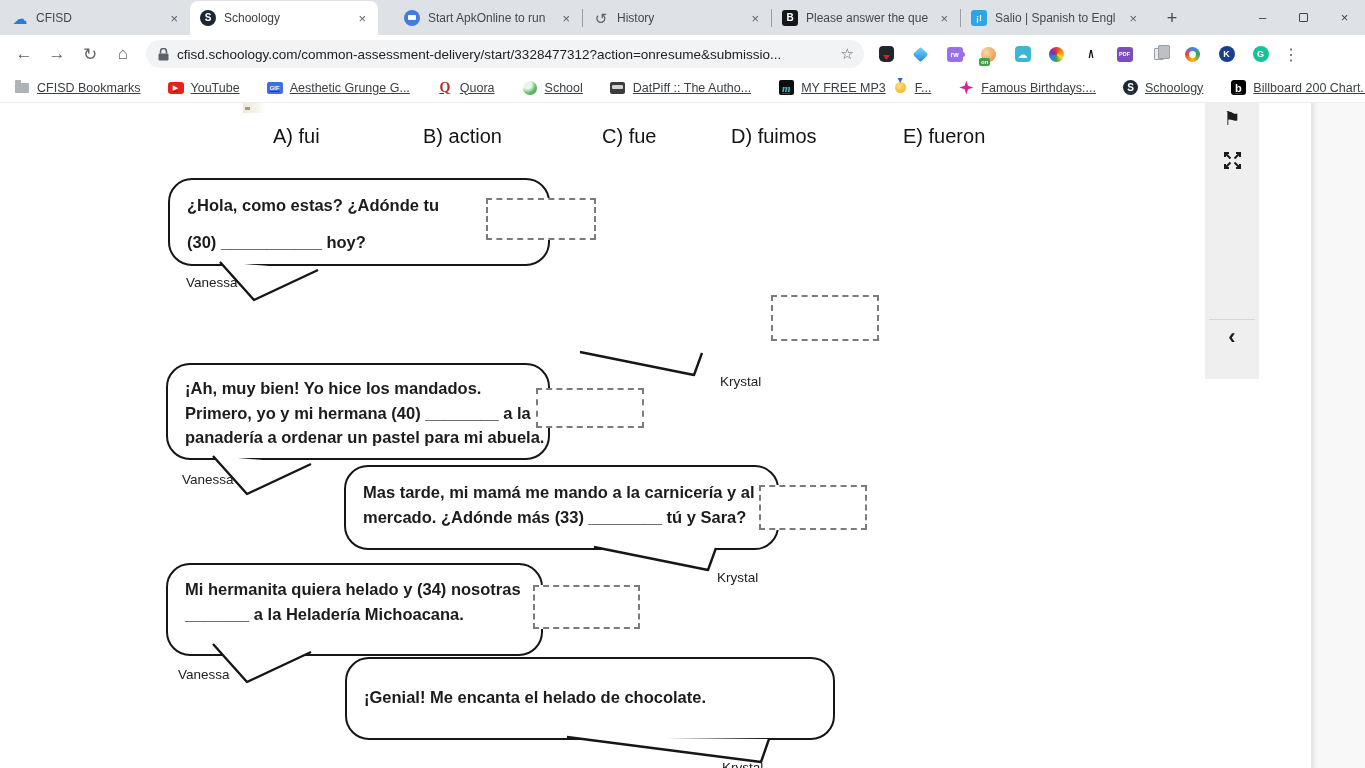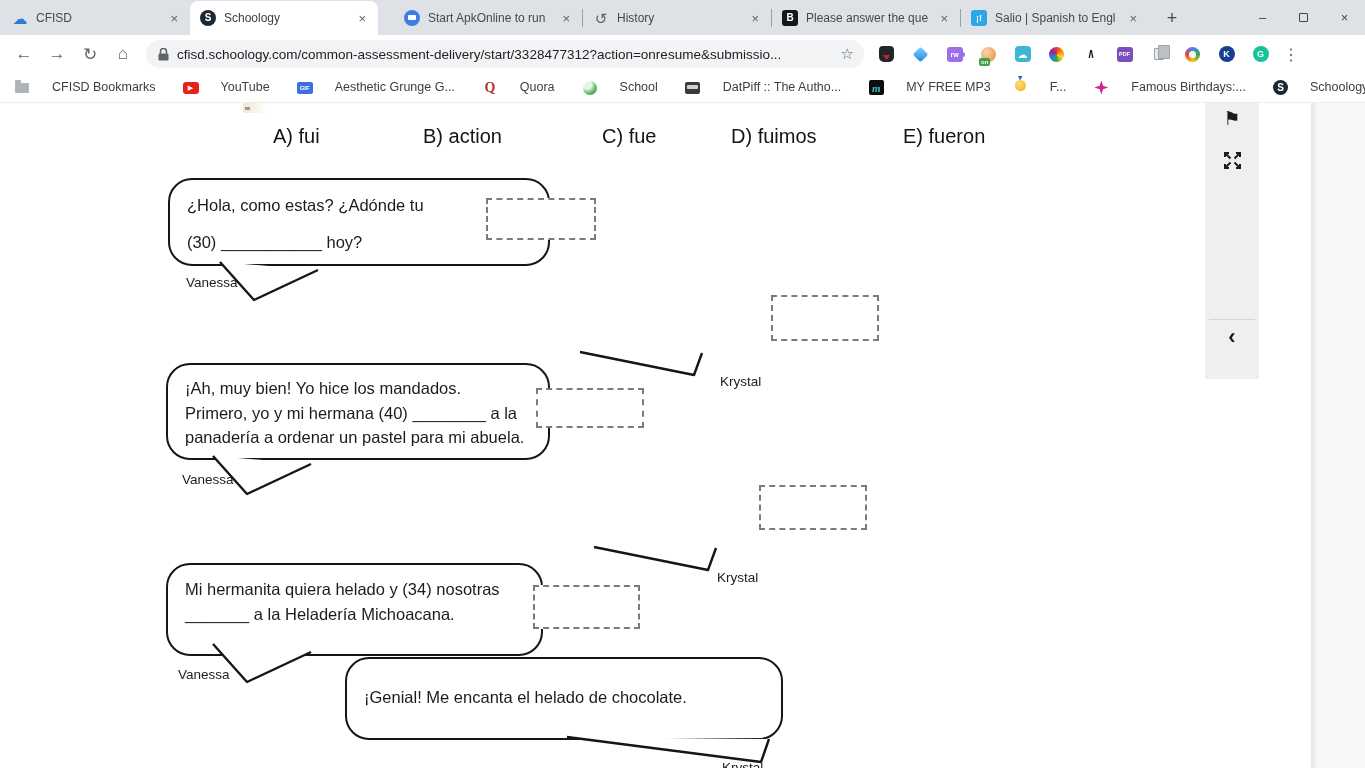--- a/index.html
+++ b/index.html
@@ -51,41 +51,41 @@
   .ext-copy::after { content:""; position:absolute; left:3px; top:-4px; width:10px; height:12px; background:#bdc1c6; border:1px solid #9aa0a6; border-radius:1px; }
   .ext-pencil { width:15px; height:15px; border-radius:50%; background:conic-gradient(#4285f4,#34a853,#fbbc05,#ea4335,#4285f4); position:relative; }
   .ext-pencil::after { content:""; position:absolute; left:4px; top:4px; width:7px; height:7px; border-radius:50%; background:#fff; }
   .kami-bg { background:#1a3f8f; }
   .gram-bg { background:#15c39a; }
   .ext-c { width:16px; height:16px; border-radius:50%; color:#fff; font-weight:bold; font-size:9px; display:flex; align-items:center; justify-content:center; }
   .kebab { font-size:16px; color:#5f6368; margin-left:14px; cursor:pointer; }
 
   
   .bookmarks { height:30px; background:#fff; display:flex; align-items:center; padding:0 14px; gap:27px; border-bottom:1px solid #ededed; }
-  .bm { display:flex; gap:22px; font-size:12.5px; color:#3c4043; white-space:nowrap; cursor:pointer; }
+  .bm { display:flex; align-items:center; gap:7px; font-size:12.5px; color:#3c4043; white-space:nowrap; cursor:pointer;text-decoration:underline; }
   .bm-icon { width:16px; height:16px; display:inline-flex; align-items:center; justify-content:center; }
   .folder { width:14px; height:10px; background:#aeb3b9; border-radius:1px; position:relative; }
   .folder::before { content:""; position:absolute; top:-3px; left:0; width:6px; height:3px; background:#aeb3b9; border-radius:1px 1px 0 0; }
   .yt { width:16px; height:12px; background:#e62117; border-radius:3px; color:#fff; font-size:7px; display:flex; align-items:center; justify-content:center; }
   .gifsq { width:16px; height:12px; background:#3c6fe0; border-radius:2px; color:#fff; font-size:6px; font-weight:bold; display:flex; align-items:center; justify-content:center; }
   .quora { color:#b92b27; font-weight:bold; font-size:14px; font-family:"Liberation Serif", serif; }
   .schoolball { width:14px; height:14px; border-radius:50%; background:radial-gradient(circle at 30% 25%, #e8f5e9 30%, #66bb6a 60%, #388e3c); }
   .datpiff { width:15px; height:12px; background:#3b3b3b; border-radius:2px; position:relative; }
   .datpiff::after { content:""; position:absolute; left:2px; top:3px; width:11px; height:4px; background:#cfd2d6; border-radius:1px; }
   .mp3 { width:15px; height:15px; background:#0d0d0d; border-radius:2px; color:#35c3c9; font-style:italic; font-size:11px; font-weight:bold; display:flex; align-items:center; justify-content:center; font-family:"Liberation Serif", serif; }
   .medal { width:11px; height:11px; border-radius:50%; background:radial-gradient(circle at 40% 35%, #ffe082, #f5a80a); position:relative; margin:0 2px; }
   .medal::before { content:""; position:absolute; top:-4px; left:3px; width:5px; height:5px; background:#3a62c4; clip-path:polygon(0 0,100% 0,50% 100%); }
   .fb-star { width:14px; height:14px; background:#d6219c; clip-path:polygon(50% 0,62% 38%,100% 50%,62% 62%,50% 100%,38% 62%,0 50%,38% 38%); }
   .bbsq { width:15px; height:15px; background:#000; border-radius:3px; color:#fff; font-weight:bold; font-size:11px; display:flex; align-items:center; justify-content:center; }
 
   
   .content { position:relative; width:1365px; height:665px; background:#fff; overflow:hidden; }
   .opt { position:absolute; font-size:20px; font-weight:normal; color:#141414; white-space:nowrap; cursor:grab; }
   .bubble { position:absolute; border:2.5px solid #161616; border-radius:24px; background:#fff; z-index:1; }
-  .bubble .bline { white-space:nowrap; font-size:16.5px; color:#1c1c1c; padding-left:17px; }
+  .bubble .bline { white-space:nowrap; font-size:16.5px; color:#1c1c1c; padding-left:17px;font-weight:bold; }
   .dropbox { position:absolute; border:2px dashed #7b7b7b; background:#fff; z-index:5; cursor:pointer; }
   .tail { position:absolute; z-index:2; }
   .speaker { position:absolute; font-size:13.5px; color:#222; z-index:3; }
   .artifact { position:absolute; left:243px; top:0; width:22px; height:10px; background:linear-gradient(90deg,#f0e4c6,#f5f0e0 60%,#fff); opacity:.8; z-index:0; }
   .artifact::after { content:""; position:absolute; left:2px; top:4px; width:5px; height:3px; background:#555; opacity:.7; }
 
   
   .sidepanel { position:absolute; left:1205px; top:0; width:54px; height:276px; background:#efefef; z-index:6; display:flex; flex-direction:column; align-items:center; }
   .sp-flag { margin-top:4px; font-size:19px; color:#1c1c1c; cursor:pointer; }
   .sp-expand { margin-top:22px; cursor:pointer; }
@@ -286,37 +286,41 @@
     <div class="bline" style="line-height:24.5px">¡Ah, muy bien! Yo hice los mandados.</div>
     <div class="bline" style="line-height:24.5px">Primero, yo y mi hermana (40) ________ a la</div>
     <div class="bline" style="line-height:24.5px">panadería a ordenar un pastel para mi abuela.</div>
   </div>
   <svg class="tail" style="left:205px;top:351px" width="112" height="44">
       <path d="M8 2 L42 40 L106 10" fill="#fff" stroke="#161616" stroke-width="2.4" stroke-linejoin="round"></path>
     </svg>
   <div class="dropbox" style="left:536px;top:285px;width:108px;height:40px"></div>
   <span class="speaker" style="left:182px;top:369px">Vanessa</span>
 
+  <div class="bubble" style="left:344px;top:362px;width:435px;height:85px;padding-top:13px">
+    <div class="bline" style="line-height:25px">Mas tarde, mi mamá me mando a la carnicería y al</div>
+    <div class="bline" style="line-height:25px">mercado. ¿Adónde más (33) ________ tú y Sara?</div>
+  </div>
   <svg class="tail" style="left:590px;top:441px" width="140" height="30">
       <path d="M4 3 L118 26 L126 4" fill="#fff" stroke="#161616" stroke-width="2.4" stroke-linejoin="round"></path>
     </svg>
   <div class="dropbox" style="left:759px;top:382px;width:108px;height:45px"></div>
   <span class="speaker" style="left:717px;top:467px">Krystal</span>
 
   <div class="bubble" style="left:166px;top:460px;width:377px;height:93px;padding-top:12px">
     <div class="bline" style="line-height:25px">Mi hermanita quiera helado y (34) nosotras</div>
     <div class="bline" style="line-height:25px">_______ a la Heladería Michoacana.</div>
   </div>
   <svg class="tail" style="left:205px;top:539px" width="112" height="44">
       <path d="M8 2 L42 40 L106 10" fill="#fff" stroke="#161616" stroke-width="2.4" stroke-linejoin="round"></path>
     </svg>
   <div class="dropbox" style="left:533px;top:482px;width:107px;height:44px"></div>
   <span class="speaker" style="left:178px;top:564px">Vanessa</span>
 
-  <div class="bubble" style="left:345px;top:554px;width:438px;height:83px;padding-top:26px">
+  <div class="bubble" style="left:345px;top:554px;width:490px;height:83px;padding-top:26px">
     <div class="bline" style="line-height:25px">¡Genial! Me encanta el helado de chocolate.</div>
   </div>
   <svg class="tail" style="left:563px;top:631px" width="222" height="32">
       <path d="M4 3 L198 28 L206 5" fill="#fff" stroke="#161616" stroke-width="2.4" stroke-linejoin="round"></path>
     </svg>
   <span class="speaker" style="left:722px;top:657px">Krystal</span>
 
   <div class="sidepanel">
     <span class="sp-flag">⚑</span>
     <span class="sp-expand">

